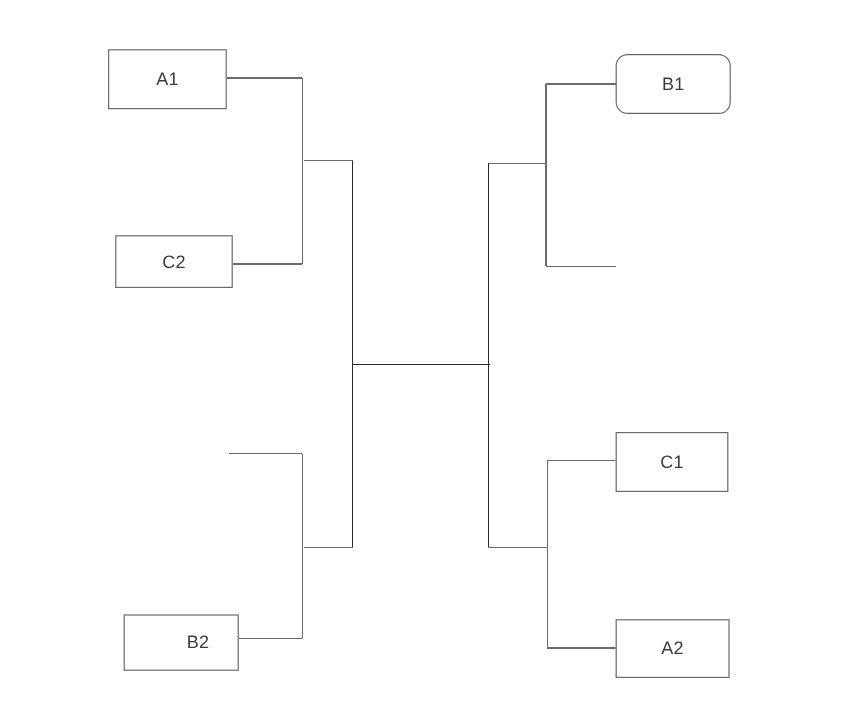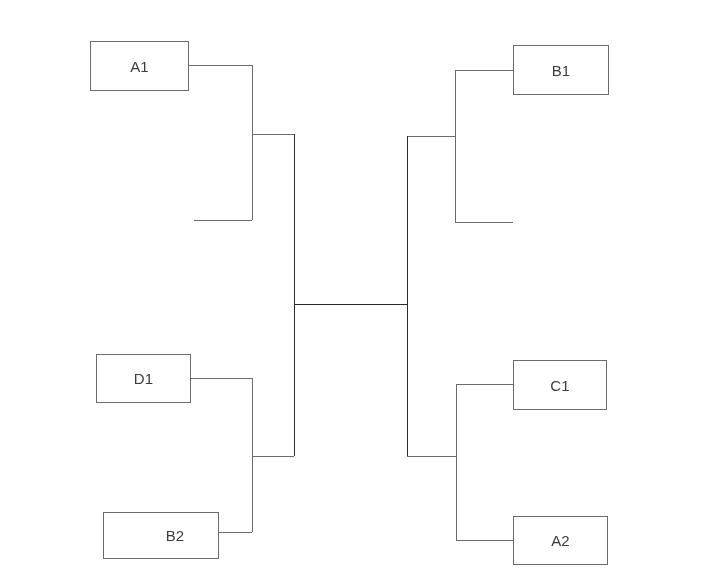--- a/index.html
+++ b/index.html
@@ -83,30 +83,30 @@
       <path d="M 294 134 L 294 456"></path>
       <path d="M 407 136 L 407 456"></path>
       <path d="M 294 304 L 408 304"></path>
     </g>
   </svg>
 
   <div class="node-box" style="left:90px; top:41px; width:99px; height:50px;">
     <span class="node-label">A1</span>
   </div>
 
-
-  <div class="node-box" style="left:96px; top:354px; width:95px; height:49px;">
-    <span class="node-label">D1</span>
+  <div class="node-box" style="left:96px; top:196px; width:98px; height:44px;">
+    <span class="node-label">C2</span>
   </div>
 
-  <div class="node-box" style="left:103px; top:512px; width:116px; height:47px;padding-left:28px;">
+
+  <div class="node-box" style="left:103px; top:512px; width:96px; height:47px;padding-left:28px;">
     <span class="node-label">B2</span>
   </div>
 
-  <div class="node-box" style="left:513px; top:45px; width:96px; height:50px;">
+  <div class="node-box" style="left:513px; top:45px; width:96px; height:50px;border-radius:10px;">
     <span class="node-label">B1</span>
   </div>
 
 
   <div class="node-box" style="left:513px; top:360px; width:94px; height:50px;align-items:center;">
     <span class="node-label">C1</span>
   </div>
 
   <div class="node-box" style="left:513px; top:516px; width:95px; height:49px;">
     <span class="node-label">A2</span>

